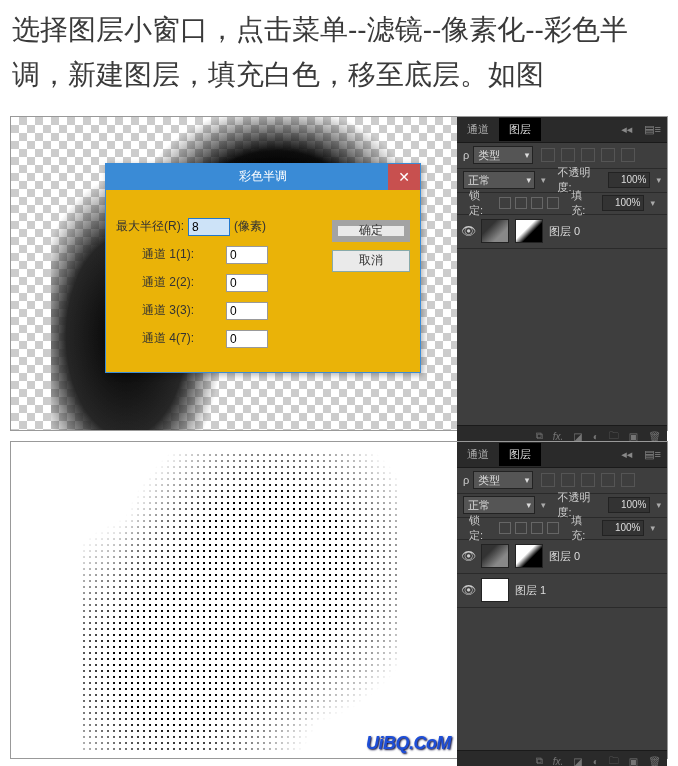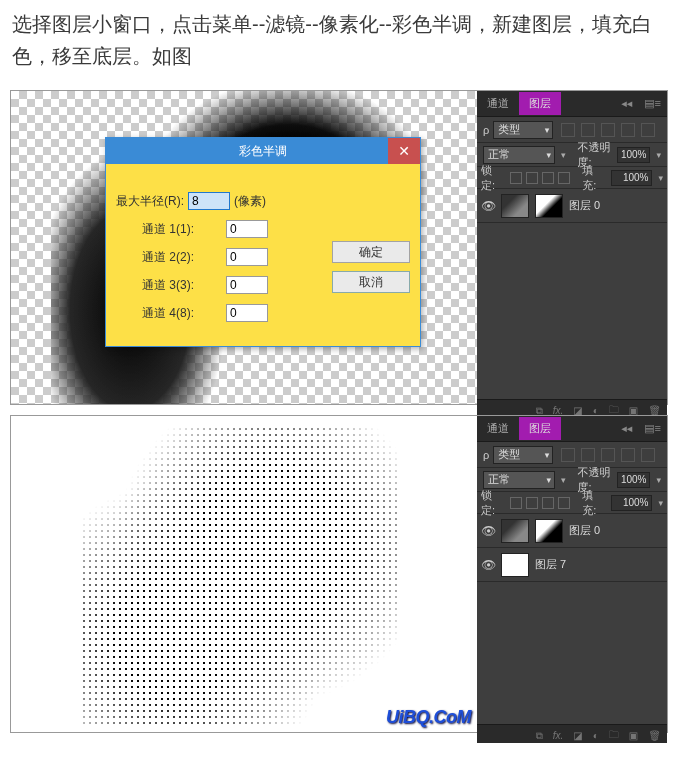--- a/index.html
+++ b/index.html
@@ -1,17 +1,17 @@
 <!DOCTYPE html>
 <html><head>
 <meta charset="utf-8">
 <style>
   * { margin: 0; padding: 0; box-sizing: border-box; }
   body { font-family: "Microsoft YaHei", sans-serif; background: #fff; width: 678px; }
-  .instruction { padding: 8px 12px; font-size: 20px; line-height: 1.6; color: #3a3a3a; }
+  .instruction { padding: 8px 12px; font-size: 28px; line-height: 1.6; color: #3a3a3a; }
   .screenshot { margin: 10px; border: 1px solid #999; position: relative; background: #2a2a2a; display: flex; }
 
   
   .canvas { flex: 1; position: relative; overflow: hidden; background: #d0d0d0; }
   .checker { position: absolute; inset: 0; background-image:
     linear-gradient(45deg, #ccc 25%, transparent 25%),
     linear-gradient(-45deg, #ccc 25%, transparent 25%),
     linear-gradient(45deg, transparent 75%, #ccc 75%),
     linear-gradient(-45deg, transparent 75%, #ccc 75%);
     background-size: 16px 16px; background-position: 0 0, 0 8px, 8px -8px, -8px 0; background-color: #fff; }
@@ -24,69 +24,69 @@
   .halftone-shape { position: absolute; top: 10px; left: 70px; width: 320px; height: 300px;
     background: radial-gradient(circle at 60% 40%, #000 30%, transparent 60%),
                 radial-gradient(circle at 30% 70%, #000 20%, transparent 50%);
     -webkit-mask-image: radial-gradient(circle, #000 1.5px, transparent 1.5px);
     mask-image: radial-gradient(circle, #000 1.5px, transparent 1.5px);
     -webkit-mask-size: 6px 6px; mask-size: 6px 6px; }
   .watermark { position: absolute; right: 6px; bottom: 4px; font-size: 18px; font-weight: bold; font-style: italic;
     color: #1d4ed8; text-shadow: 1px 1px 2px #003; letter-spacing: -0.5px; }
 
   
-  .panel { width: 190px; background: #3e3e3e; color: #ccc; font-size: 11px; }
+  .panel { width: 210px; background: #3e3e3e; color: #ccc; font-size: 11px; }
   .panel-tabs { display: flex; align-items: center; height: 26px; background: #2a2a2a; border-bottom: 1px solid #1a1a1a; }
   .panel-tab { padding: 4px 10px; color: #aaa; cursor: default; }
-  .panel-tab.active { background: #a21caf; color: #ddd; }
+  .panel-tab.active { background: #000000; color: #ddd; }
   .panel-tab-spacer { flex: 1; }
   .panel-menu { padding: 0 6px; color: #888; }
 
   .filter-row { display: flex; align-items: center; height: 26px; padding: 0 6px; gap: 4px; border-bottom: 1px solid #2a2a2a; }
   .dropdown { flex: 0 0 60px; height: 18px; background: #555; border: 1px solid #222; color: #ddd; display: flex; align-items: center; padding: 0 4px; font-size: 11px; position: relative; }
   .dropdown::after { content: "▾"; position: absolute; right: 3px; font-size: 9px; }
   .mini-icons { display: flex; gap: 6px; margin-left: 4px; }
   .mini-icon { width: 14px; height: 14px; border: 1px solid #666; opacity: 0.6; }
 
   .blend-row { display: flex; align-items: center; height: 24px; padding: 0 6px; gap: 6px; border-bottom: 1px solid #2a2a2a; }
   .blend-row .label { font-size: 11px; }
   .pct-box { width: 44px; height: 16px; background: #333; border: 1px solid #222; color: #ddd; text-align: right; padding: 0 3px; font-size: 10px; line-height: 14px; }
   .chev { font-size: 9px; color: #aaa; }
 
-  .lock-row { display: flex; align-items: center; height: 22px; padding: 0 4px; gap: 6px; border-bottom: 1px solid #2a2a2a; font-size: 11px; }
+  .lock-row { display: flex; align-items: center; height: 22px; padding: 0 12px; gap: 6px; border-bottom: 1px solid #2a2a2a; font-size: 11px; }
   .lock-icons { display: flex; gap: 4px; }
   .lock-ic { width: 12px; height: 12px; border: 1px solid #666; }
 
   .layer-list { min-height: 210px; background: #3e3e3e; }
   .layer-row { display: flex; align-items: center; height: 34px; border-bottom: 1px solid #2a2a2a; padding: 0 4px; gap: 6px; }
   .eye { width: 14px; text-align: center; color: #ccc; font-size: 12px; }
   .thumb { width: 28px; height: 24px; border: 1px solid #222; background: #888; }
   .thumb.white { background: #fff; }
   .thumb.photo-t { background: linear-gradient(135deg, #333 30%, #888 70%); }
   .thumb.mask-t { background: linear-gradient(135deg, #fff 40%, #000 60%); }
   .layer-name { font-size: 11px; color: #ddd; }
 
   .panel-footer { display: flex; align-items: center; justify-content: flex-end; gap: 10px; height: 22px; background: #2a2a2a; border-top: 1px solid #1a1a1a; padding: 0 6px; color: #888; font-size: 10px; }
   .panel-footer span { opacity: 0.8; }
   .if { font-style: italic; text-align: center; }
 
   
-  .dialog { position: absolute; top: 46px; left: 94px; width: 316px; background: #fde047; border: 1px solid #3a8bd6; box-shadow: 2px 2px 6px rgba(0,0,0,0.3); }
+  .dialog { position: absolute; top: 46px; left: 94px; width: 316px; background: #eab308; border: 1px solid #3a8bd6; box-shadow: 2px 2px 6px rgba(0,0,0,0.3); }
   .dlg-title { height: 26px; background: #3a8bd6; color: #fff; display: flex; align-items: center; justify-content: center; position: relative; font-size: 12px; }
   .dlg-close { position: absolute; right: 0; top: 0; width: 32px; height: 26px; background: #c8504f; color: #fff; display: flex; align-items: center; justify-content: center; font-size: 14px; }
   .dlg-body { display: flex; padding: 28px 10px 14px; font-size: 12px; color: #333; }
   .dlg-left { flex: 1; }
   .dlg-right { width: 78px; display: flex; flex-direction: column; gap: 8px; padding-top: 2px; }
   .dlg-row { display: flex; align-items: center; margin-bottom: 10px; gap: 4px; }
   .dlg-row.indent { margin-left: 26px; gap: 32px; }
   .dlg-label { white-space: nowrap; }
   .dlg-input { width: 42px; height: 18px; border: 1px solid #999; background: #fff; font-size: 12px; padding: 0 3px; }
   .dlg-input.sel { border: 1px solid #2277cc; background: #cde3f8; }
   .dlg-btn { height: 22px; border: 1px solid #8aa; background: #eaeaea; font-size: 12px; display: flex; align-items: center; justify-content: center; }
-  .dlg-btn.ok { border: 1px solid #a3a3a3; margin-top: 47px; }
+  .dlg-btn.ok { border: 6px solid #a3a3a3; }
 </style>
 </head>
 <body>
 
 <div class="instruction">选择图层小窗口，点击菜单--滤镜--像素化--彩色半调，新建图层，填充白色，移至底层。如图</div>
 
 <div class="screenshot" style="height:315px">
   <div class="canvas">
     <div class="checker"></div>
     <div class="photo">
@@ -111,21 +111,21 @@
           </div>
           <div class="dlg-row indent">
             <span class="dlg-label">通道 2(2):</span>
             <input class="dlg-input" value="0" style="">
           </div>
           <div class="dlg-row indent">
             <span class="dlg-label">通道 3(3):</span>
             <input class="dlg-input" value="0" style="">
           </div>
           <div class="dlg-row indent">
-            <span class="dlg-label">通道 4(8):</span>
+            <span class="dlg-label">通道 4(7):</span>
             <input class="dlg-input" value="0" style="">
           </div>
         </div>
         <div class="dlg-right">
           <div class="dlg-btn ok">确定</div>
           <div class="dlg-btn">取消</div>
         </div>
       </div>
     </div>
   </div>
@@ -240,21 +240,21 @@
     <div class="layer-list">
       <div class="layer-row">
         <div class="eye">👁</div>
         <div class="thumb photo-t"></div>
         <div class="thumb mask-t"></div>
         <span class="layer-name">图层 0</span>
       </div>
       <div class="layer-row">
         <div class="eye">👁</div>
         <div class="thumb white"></div>
-        <span class="layer-name">图层 7</span>
+        <span class="layer-name">图层 1</span>
       </div>
     </div>
     <div class="panel-footer">
       <span>⧉</span>
       <span class="if">fx.</span>
       <span>◪</span>
       <span>◐</span>
       <span>🗀</span>
       <span>▣</span>
       <span>🗑</span>

